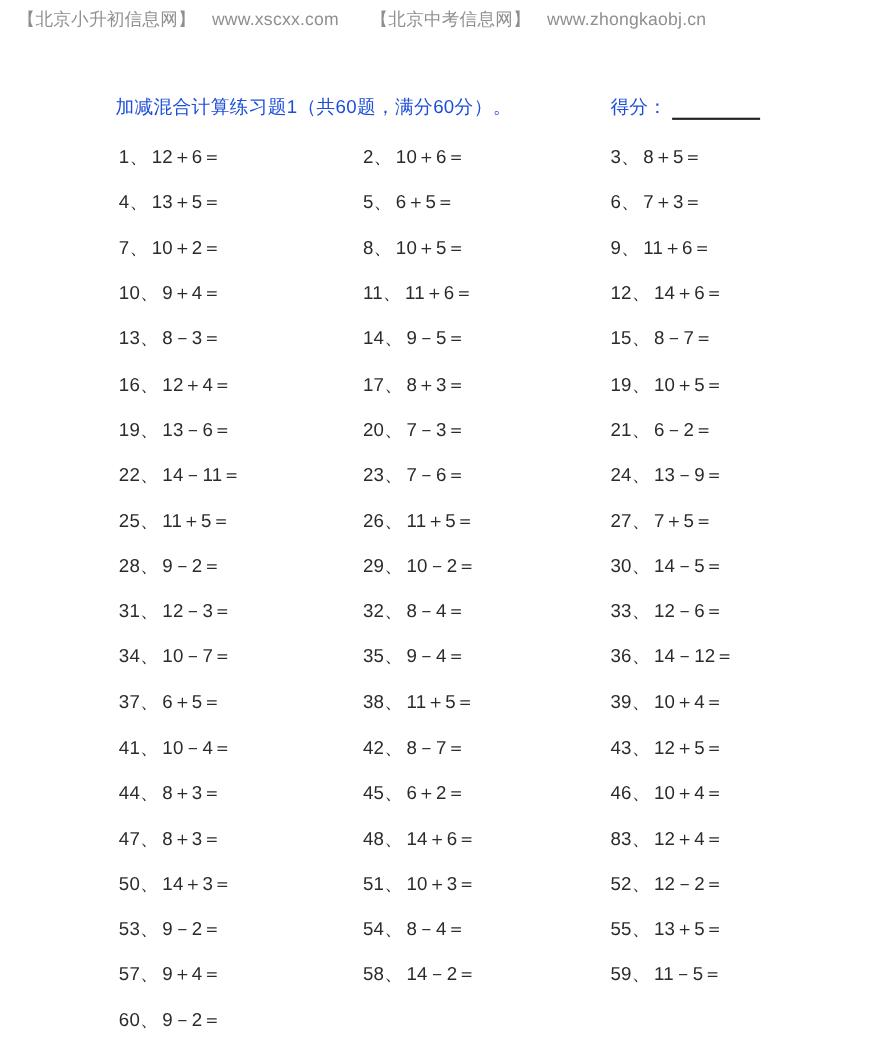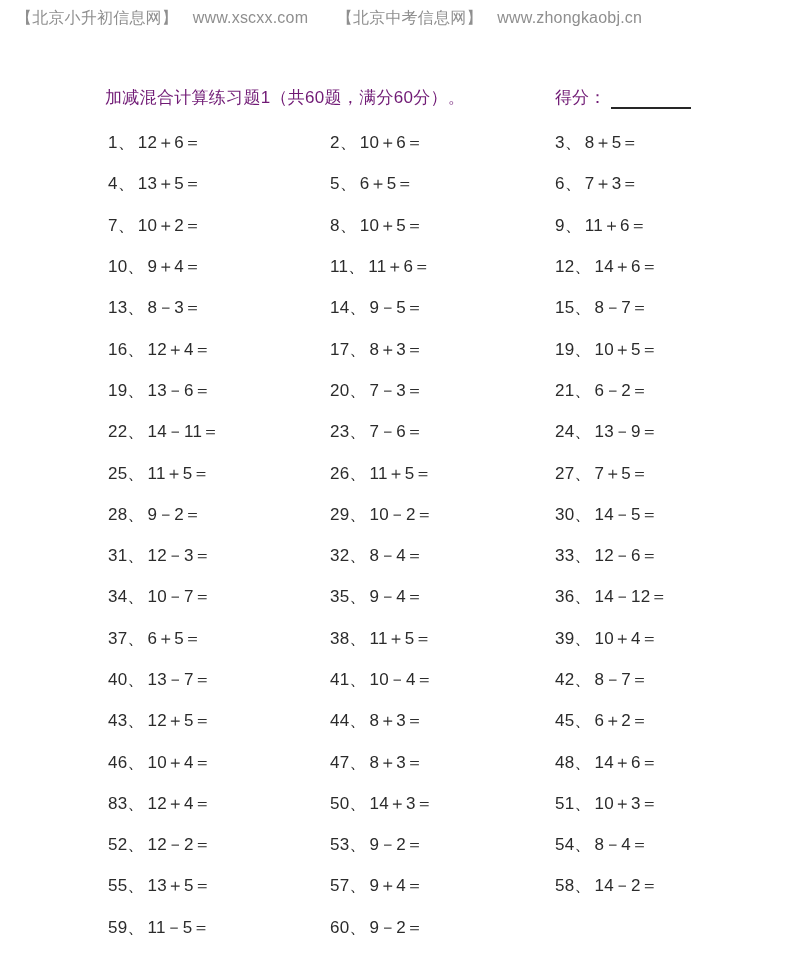--- a/index.html
+++ b/index.html
@@ -29,21 +29,21 @@
   .site-header .site-name { margin-right: 10px; }
   .site-header .site-url  { margin-right: 24px; }
   .site-header .site-url:last-child { margin-right: 12px; }
   
   .title-row {
     position: absolute;
     top: 86px;
     left: 0;
     width: 100%;
     height: 26px;
-    color: #701a75;
+    color: #1d4ed8;
     font-size: 17px;
   }
   .worksheet-title {
     position: absolute;
     left: 105px;
     top: 0;
     letter-spacing: 0.3px;
   }
   .score-group {
     position: absolute;
@@ -290,24 +290,20 @@
     <div class="problem-cell">
       <span class="problem-number">38、</span>
       <span class="problem-expression">11＋5＝</span>
     </div>
 
     <div class="problem-cell">
       <span class="problem-number">39、</span>
       <span class="problem-expression">10＋4＝</span>
     </div>
 
-    <div class="problem-cell">
-      <span class="problem-number">40、</span>
-      <span class="problem-expression">13－7＝</span>
-    </div>
 
     <div class="problem-cell">
       <span class="problem-number">41、</span>
       <span class="problem-expression">10－4＝</span>
     </div>
 
     <div class="problem-cell">
       <span class="problem-number">42、</span>
       <span class="problem-expression">8－7＝</span>
     </div>

